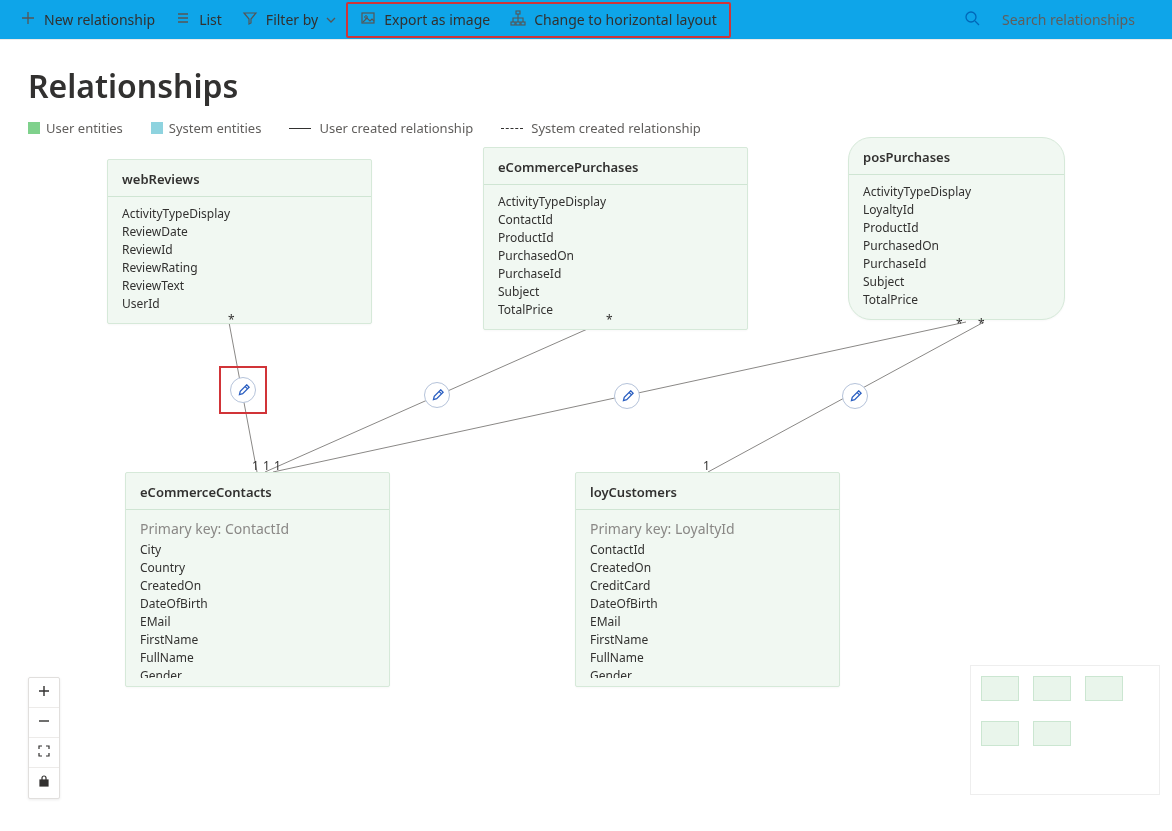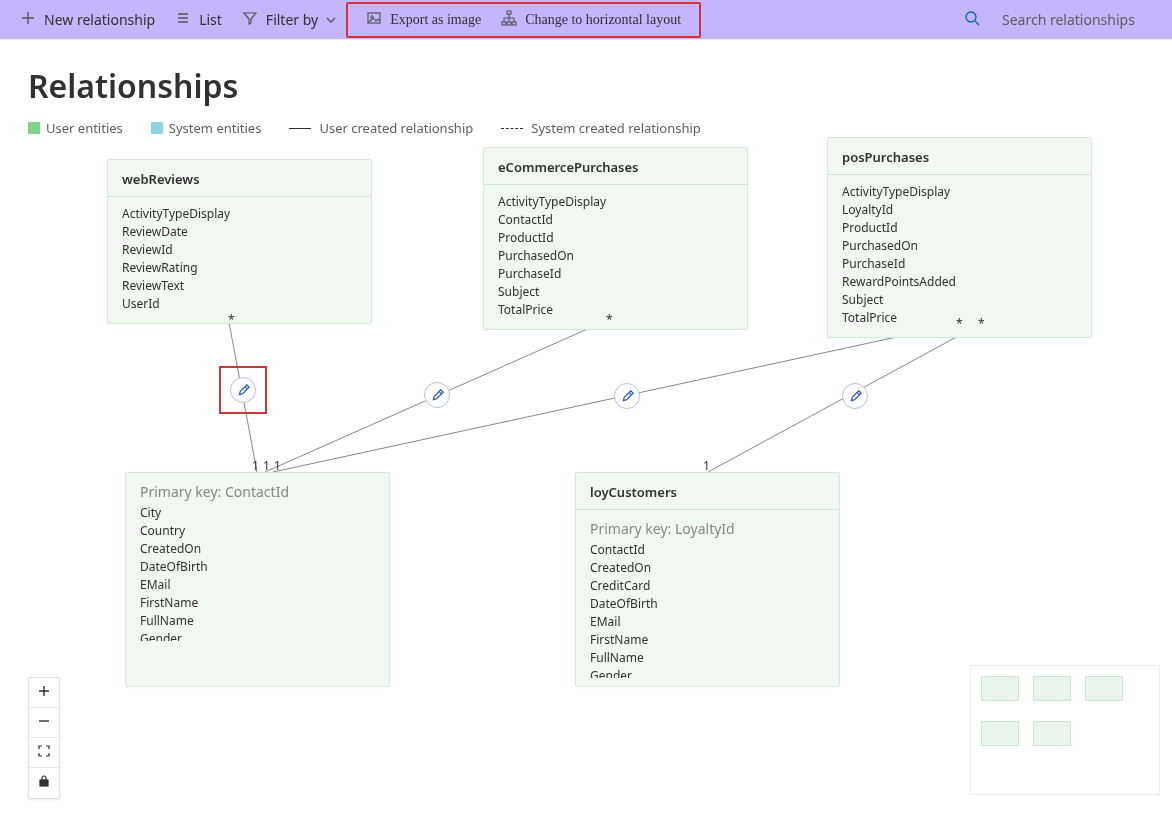--- a/index.html
+++ b/index.html
@@ -8,21 +8,21 @@
     width: 1172px; height: 831px;
     font-family: "Segoe UI", system-ui, -apple-system, sans-serif;
     font-size: 14px;
     color: #323130;
     background: #fff;
     overflow: hidden;
   }
   
   .toolbar {
     height: 40px;
-    background: #c4b5fd;
+    background: #0ea5e9;
     border-bottom: 1px solid #edebe9;
     display: flex;
     align-items: center;
     padding: 0 10px;
   }
   .toolbar-group { display: flex; align-items: center; }
   .toolbar-spacer { flex: 1; }
   .toolbar-btn {
     display: flex;
     align-items: center;
@@ -33,22 +33,21 @@
     color: #323130;
     background: transparent;
     border: none;
     font: inherit;
   }
   .toolbar-btn svg { width: 16px; height: 16px; stroke: #555; fill: none; }
   .toolbar-btn .chev { width: 10px; height: 10px; }
   .highlighted-group {
     border: 2px solid #d13438;
     border-radius: 2px;
-    padding: 0 8px;
-    font-family: Liberation Serif, serif;
+    padding: 0 2px;
   }
   .search-wrap {
     display: flex; align-items: center; gap: 20px;
     padding: 0 12px 0 8px;
     height: 32px;
   }
   .search-wrap svg { width: 16px; height: 16px; stroke: #0067b8; fill: none; }
   .search-wrap input {
     border: none; background: transparent; outline: none;
     font: inherit; width: 150px;
@@ -100,21 +99,21 @@
     padding: 10px 14px 8px;
     border-bottom: 1px solid #cfe5d3;
   }
   .entity-body { padding: 8px 14px 10px; line-height: 1.5; color:#323130;}
   .entity-body .pk { color: #8a8886; font-size: 14px; margin-bottom: 2px;}
   .entity-body div { white-space: nowrap; }
 
   
   #e-webReviews { left: 95px;  top: 22px;  width: 265px; margin-left: 12px; }
   #e-eCommercePurchases { left: 483px; top: 10px;  width: 265px; }
-  #e-posPurchases { left: 827px; top: 0px;   width: 265px; }
+  #e-posPurchases { left: 848px; top: 0px;   width: 217px; border-radius: 23px; }
   #e-eCommerceContacts { left: 125px; top: 335px; width: 265px; height: 215px;}
   #e-loyCustomers { left: 575px; top: 335px; width: 265px; height: 215px;}
   .entity.clip .entity-body { max-height: 168px; overflow: hidden; }
 
   
   .edge-btn {
     position: absolute;
     width: 26px; height: 26px;
     border-radius: 50%;
     background: #fff;
@@ -334,27 +333,27 @@
   </div>
 
   <div id="e-posPurchases" class="entity">
     <div class="entity-title">posPurchases</div>
     <div class="entity-body">
       <div>ActivityTypeDisplay</div>
       <div>LoyaltyId</div>
       <div>ProductId</div>
       <div>PurchasedOn</div>
       <div>PurchaseId</div>
-      <div>RewardPointsAdded</div>
       <div>Subject</div>
       <div>TotalPrice</div>
     </div>
   </div>
 
   <div id="e-eCommerceContacts" class="entity clip">
+    <div class="entity-title">eCommerceContacts</div>
     <div class="entity-body">
       <div class="pk">Primary key: ContactId</div>
       <div>City</div>
       <div>Country</div>
       <div>CreatedOn</div>
       <div>DateOfBirth</div>
       <div>EMail</div>
       <div>FirstName</div>
       <div>FullName</div>
       <div>Gender</div>

